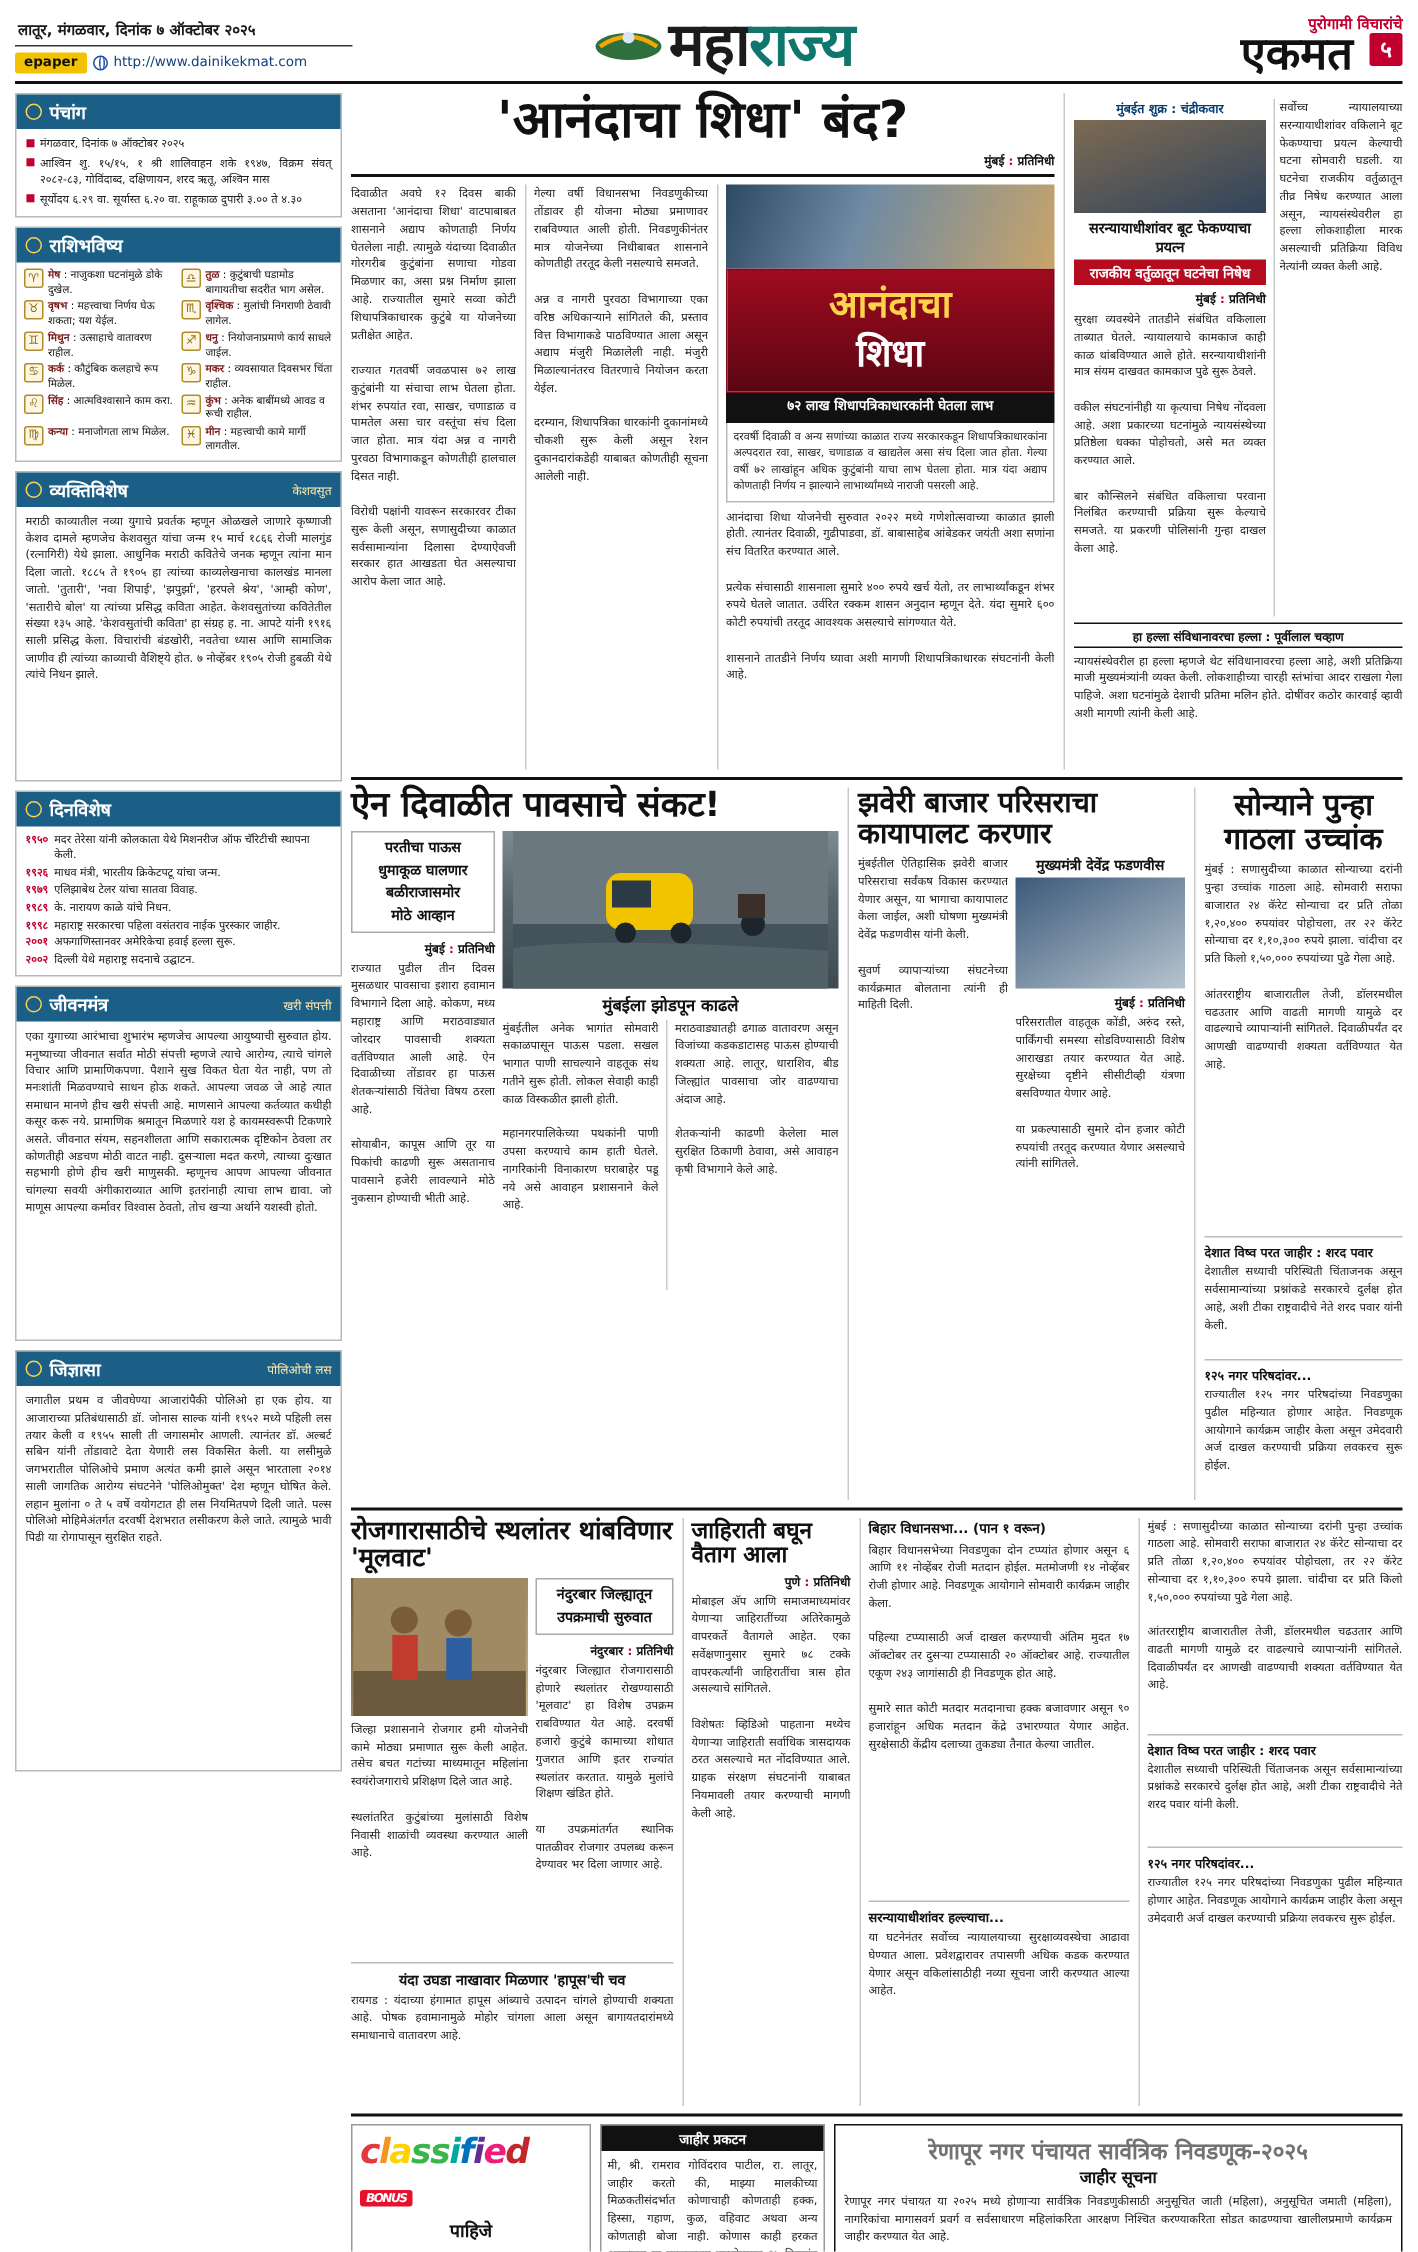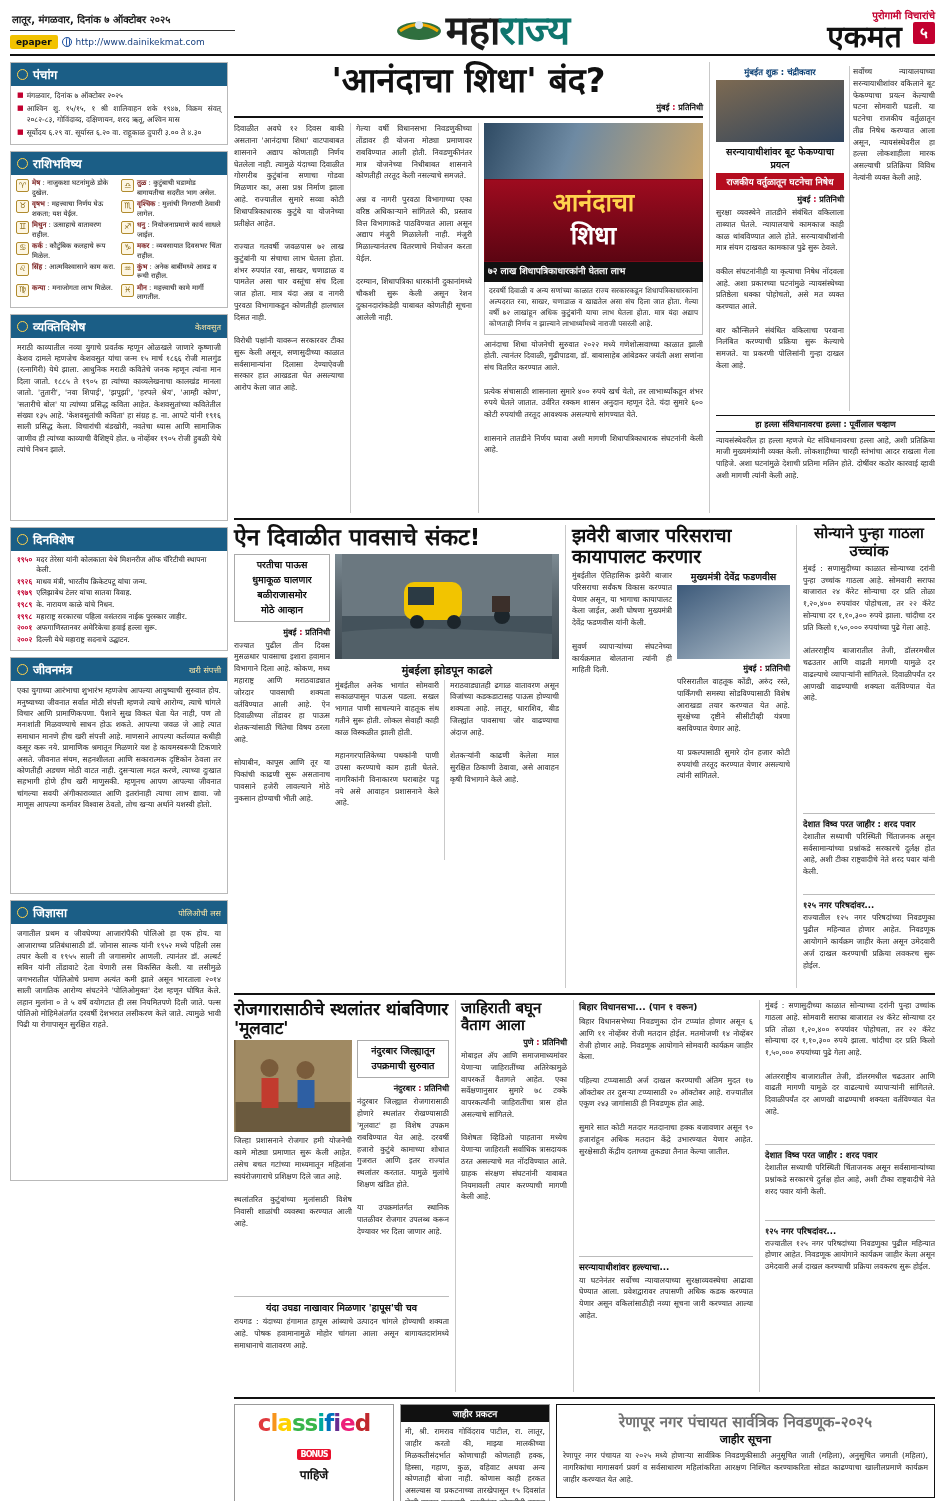--- a/index.html
+++ b/index.html
@@ -62,42 +62,42 @@
   .byline { font-size:8px; font-weight:bold; text-align:right; color:#c2002f; }
   .byline span { color:#111; }
 
   .cols3 { display:flex; gap:6px; }
   .art { font-size:7.6px; line-height:1.55; text-align:justify; color:#1c1c1c; }
   .art p { margin:0 0 4px 0; }
 
   .promo { background:linear-gradient(#9e0b1f,#5c0512); color:#ffd24d; text-align:center; padding:10px 6px 6px; border:1px solid #7a0a18;}
   .promo .t1 { font-size:25px; font-weight:bold; color:#ffd24d; line-height:1.05;}
   .promo .t2 { font-size:25px; font-weight:bold; color:#fff;}
-  .promo-cap { background:#111; color:#fff; font-size:9px; font-weight:bold; text-align:left; padding:3px 4px;}
+  .promo-cap { background:#111; color:#fff; font-size:9px; font-weight:bold; text-align:center; padding:3px 4px;}
   .promo-note { border:1px solid #bbb; border-top:none; font-size:7.2px; line-height:1.5; padding:4px; text-align:justify;}
   .photo { background:linear-gradient(135deg,#4a6a86,#9fb3c2); position:relative; }
   .photo.men { background:linear-gradient(110deg,#2e4a63 0%,#6e8aa3 40%,#c8a46a 100%);}
   .photo.portrait { background:linear-gradient(160deg,#7d6a52,#30445c);}
   .photo.rain { background:linear-gradient(180deg,#7d8b93 0%,#57636b 45%,#3e4a52 100%);}
   .photo.cm { background:linear-gradient(150deg,#3d5a7a,#b6c4cf);}
   .photo.kids { background:linear-gradient(140deg,#6f5a3a,#cbb58a);}
 
   .subhead-box { border:1px solid #aaa; padding:3px 4px; margin-bottom:4px;}
   .subhead-t { font-size:9.5px; font-weight:bold; text-align:center; color:#111; margin-bottom:2px;}
   .mini-title { font-size:11px; font-weight:bold; line-height:1.15; text-align:center; margin:0 0 3px;}
   .mid-title { font-size:20px; font-weight:bold; line-height:1.1; text-align:center; margin:0 0 3px;}
   .sec-rule { border-top:2px solid #111; margin:5px 0; }
   .thin-rule { border-top:1px solid #bbb; margin:4px 0; }
   .vrule { border-left:1px solid #c9c9c9; }
 
   .redbar { background:#b50d1f; color:#fff; font-size:9px; font-weight:bold; padding:2px 5px;}
   .kicker { font-size:8.4px; font-weight:bold; color:#0b3f73; text-align:center; }
 
   
-  .classified-logo { font-size:23px; font-weight:bold; letter-spacing:-1px;text-align:center;}
+  .classified-logo { font-size:23px; font-weight:bold; font-style:italic; letter-spacing:-1px;}
   .cl-c{color:#e03a3e}.cl-l{color:#f7941d}.cl-a{color:#ffd200}.cl-s{color:#39b54a}.cl-i{color:#00a99d}.cl-f{color:#0071bc}.cl-i2{color:#662d91}.cl-e{color:#ed1e79}.cl-d{color:#c1272d}
   .bonus { background:#e8112d; color:#fff; font-size:8px; font-weight:bold; padding:1px 4px; border-radius:2px; display:inline-block;}
 
   
   .notice { border:1.5px solid #111; padding:6px; }
   .notice-t { font-size:15px; font-weight:bold; text-align:center; color:#737373; }
   .notice-t2 { font-size:11px; font-weight:bold; text-align:center; margin-bottom:4px;}
 
   .jahir-head { background:#111; color:#fff; font-size:9px; font-weight:bold; text-align:center; padding:2px;}
   .center { text-align:center; }
@@ -418,21 +418,21 @@
                 <p class="art" style="white-space:pre-line;height:140px;overflow:hidden;margin-top:3px;">परिसरातील वाहतूक कोंडी, अरुंद रस्ते, पार्किंगची समस्या सोडविण्यासाठी विशेष आराखडा तयार करण्यात येत आहे. सुरक्षेच्या दृष्टीने सीसीटीव्ही यंत्रणा बसविण्यात येणार आहे.
 
 या प्रकल्पासाठी सुमारे दोन हजार कोटी रुपयांची तरतूद करण्यात येणार असल्याचे त्यांनी सांगितले.</p>
               </div>
             </div>
           </div>
         </div>
 
         <div style="flex:1;" class="vrule">
           <div style="padding-left:6px;">
-            <h2 class="mini-title" style="font-size:15px;">सोन्याने पुन्हा गाठला उच्चांक</h2>
+            <h2 class="mini-title" style="font-size:20px;">सोन्याने पुन्हा गाठला उच्चांक</h2>
             <p class="art" style="white-space:pre-line;height:246px;overflow:hidden;margin:0;">मुंबई : सणासुदीच्या काळात सोन्याच्या दरांनी पुन्हा उच्चांक गाठला आहे. सोमवारी सराफा बाजारात २४ कॅरेट सोन्याचा दर प्रति तोळा १,२०,४०० रुपयांवर पोहोचला, तर २२ कॅरेट सोन्याचा दर १,१०,३०० रुपये झाला. चांदीचा दर प्रति किलो १,५०,००० रुपयांच्या पुढे गेला आहे.
 
 आंतरराष्ट्रीय बाजारातील तेजी, डॉलरमधील चढउतार आणि वाढती मागणी यामुळे दर वाढल्याचे व्यापाऱ्यांनी सांगितले. दिवाळीपर्यंत दर आणखी वाढण्याची शक्यता वर्तविण्यात येत आहे.</p>
             <div class="thin-rule"></div>
             <div style="font-size:8.4px;font-weight:bold;">देशात विष्व परत जाहीर : शरद पवार</div>
             <p class="art" style="margin-top:2px;height:56px;overflow:hidden;">देशातील सध्याची परिस्थिती चिंताजनक असून सर्वसामान्यांच्या प्रश्नांकडे सरकारचे दुर्लक्ष होत आहे, अशी टीका राष्ट्रवादीचे नेते शरद पवार यांनी केली.</p>
             <div class="thin-rule"></div>
             <div style="font-size:8.4px;font-weight:bold;">१२५ नगर परिषदांवर...</div>
             <p class="art" style="margin-top:2px;height:68px;overflow:hidden;">राज्यातील १२५ नगर परिषदांच्या निवडणुका पुढील महिन्यात होणार आहेत. निवडणूक आयोगाने कार्यक्रम जाहीर केला असून उमेदवारी अर्ज दाखल करण्याची प्रक्रिया लवकरच सुरू होईल.</p>
           </div>

